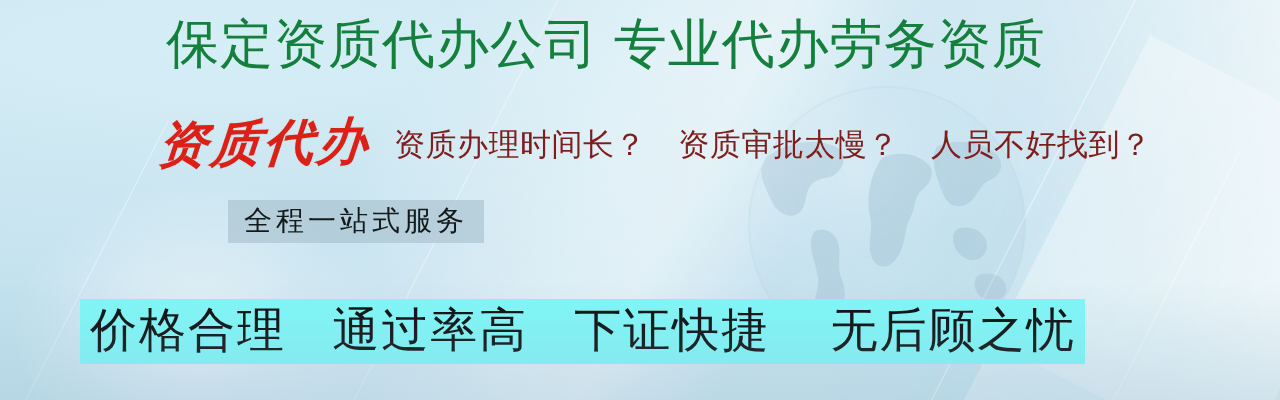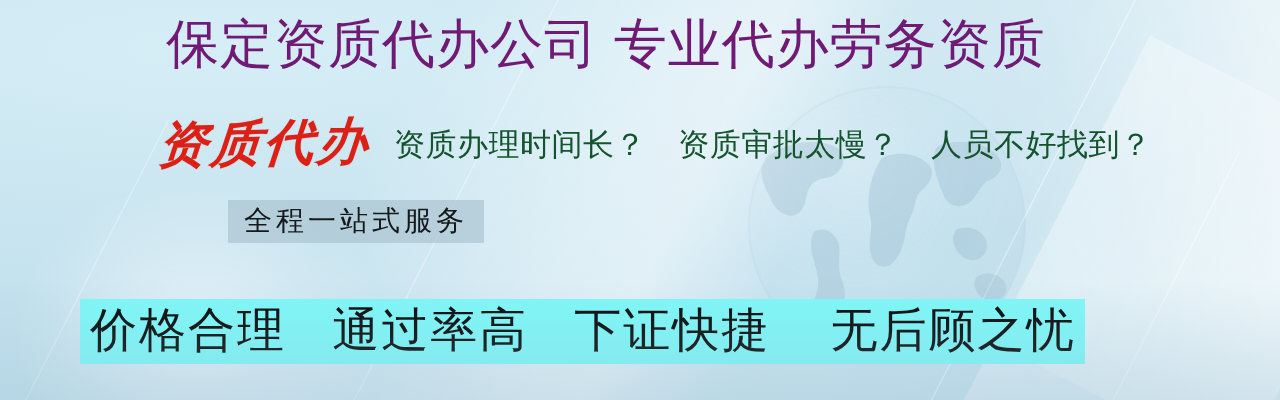--- a/index.html
+++ b/index.html
@@ -111,21 +111,21 @@
     pointer-events: none;
   }
 
   
   .title {
     position: absolute;
     left: 166px; top: 14px;
     font-size: 53px;
     line-height: 1.12;
     letter-spacing: 1px;
-    color: #701a75;
+    color: #15803d;
     white-space: nowrap;
     font-weight: 400;
   }
 
   .row-mid {
     position: absolute;
     left: 158px; top: 112px;
     display: flex;
     align-items: flex-end;
     white-space: nowrap;
@@ -139,21 +139,21 @@
     letter-spacing: 3px;
     line-height: 1;
     transform: skewX(-6deg) rotate(-1.2deg);
     text-shadow: 0 0 1px rgba(220,32,22,0.35);
     padding-right: 4px;
     position: relative;
     top: 6px;
   }
   .questions {
     font-size: 31px;
-    color: #14532d;
+    color: #7f1d1d;
     letter-spacing: 0.5px;
     line-height: 1;
     padding-left: 20px;
     position: relative;
     top: -2px;
   }
   .questions .gap { display: inline-block; width: 14px; }
 
   .onestop-wrap {
     position: absolute;

